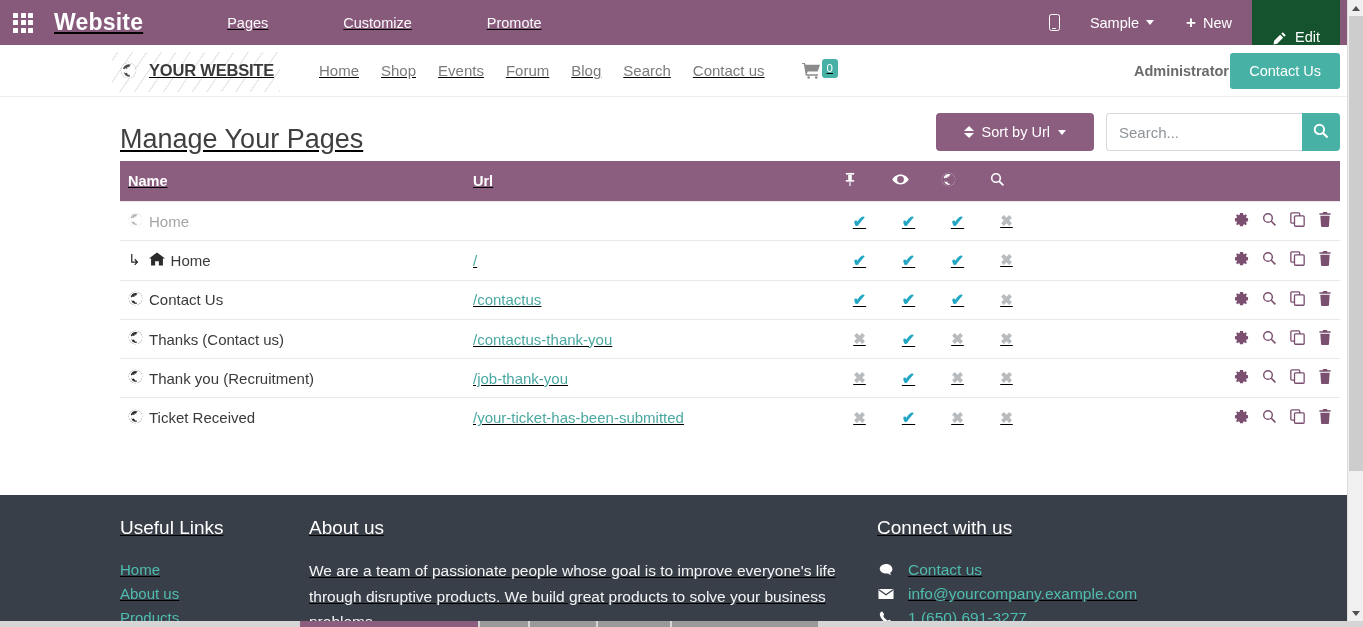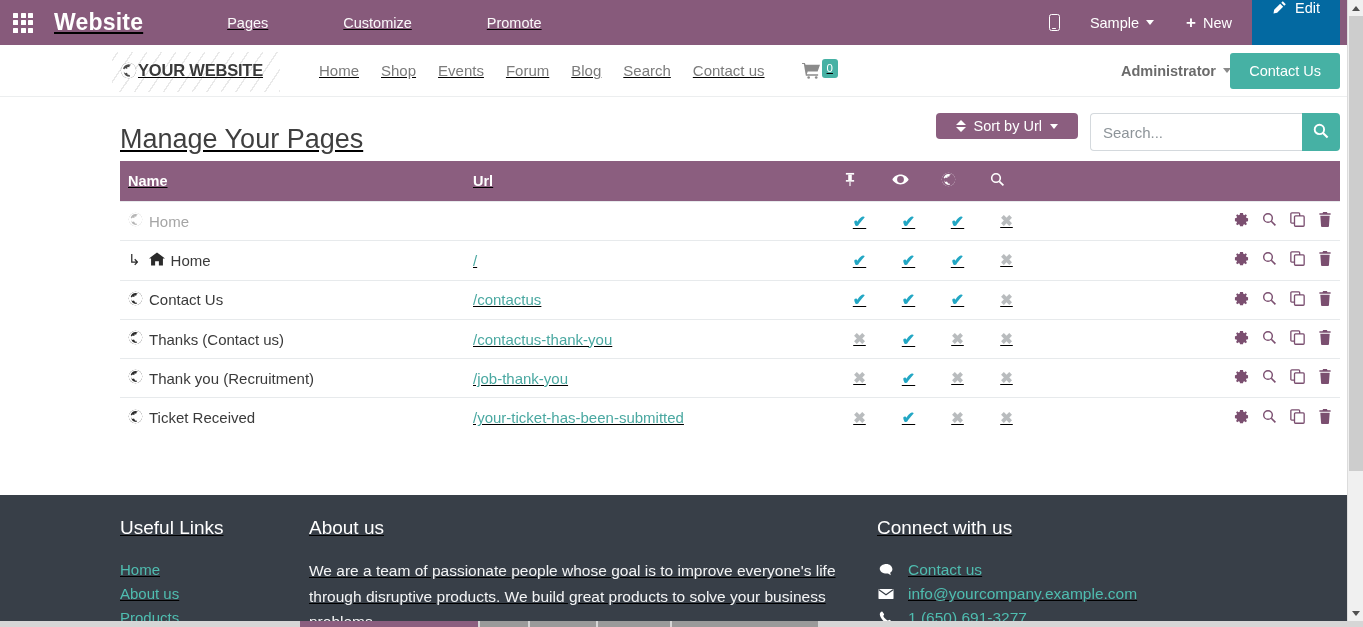--- a/index.html
+++ b/index.html
@@ -30,73 +30,73 @@
   .obar-menu span { cursor: pointer; opacity: .96; margin-left: 48px; }
   .obar-right { position: absolute; right: 23px; top: 0; height: 45px; display: flex; align-items: center; }
   .obar-mobile { padding: 0 14px; cursor: pointer; display: flex; align-items: center; }
   .phone-ico { width: 11px; height: 17px; border: 1.6px solid #fff; border-radius: 2.5px; position: relative; }
   .phone-ico::after { content:""; position:absolute; bottom:1px; left:50%; transform:translateX(-50%); width:4px; height:1.5px; background:#fff; border-radius:1px;}
   .obar-sample { font-size: 14.5px; padding: 0 10px 0 16px; cursor: pointer; display: flex; align-items: center; gap: 7px; }
   .caret-d { width: 0; height: 0; border-left: 4.5px solid transparent; border-right: 4.5px solid transparent; border-top: 5px solid #fff; display: inline-block; }
   .obar-new { font-size: 14.5px; padding: 0 14px 0 22px; cursor: pointer; display: flex; align-items: center; gap: 7px; }
   .plus-ico { font-size: 17px; font-weight: bold; line-height: 1; }
   .obar-edit {
-    background: #0369a1; height: 45px; display: flex; align-items: flex-start; gap: 9px;
+    background: #14532d; height: 45px; display: flex; align-items: flex-end; gap: 9px;
     padding: 0 20px; font-size: 14.5px; cursor: pointer; margin-left: 6px;
   }
   .pencil { display: inline-block; width: 14px; height: 14px; position: relative; }
   .pencil svg { display: block; }
 
   
   .wnav {
     height: 52px; background: #fff; border-bottom: 1px solid #eceeef;
     display: flex; align-items: center; padding: 0 23px 0 120px; position: relative;
   }
-  .logo-wrap { position: relative; display: flex; align-items: center; gap: 1px; width: 170px; }
+  .logo-wrap { position: relative; display: flex; align-items: center; gap: 12px; width: 170px; }
   .logo-hatch {
     position: absolute; left: -8px; top: -9px; width: 168px; height: 40px; pointer-events: none;
     background-image: repeating-linear-gradient(-56deg, rgba(0,0,0,0.085) 0 1.4px, transparent 1.4px 12px);
   }
   .logo-globe { width: 17px; height: 17px; position: relative; z-index: 2; }
   .logo-txt { font-size: 16.5px; font-weight: bold; color: #3a3a3a; letter-spacing: -.2px; position: relative; z-index: 2; }
   .wnav-links { display: flex; align-items: center; gap: 0; margin-left: 18px; }
   .wnav-links a {
     color: #7b7b7b; text-decoration: none; font-size: 15px; padding: 0 11px; cursor: pointer;
   }
   .wnav-cart { margin-left: 26px; display: flex; align-items: flex-start; cursor: pointer; }
   .cart-ico { width: 19px; height: 17px; position: relative; }
   .cart-badge {
     background: #46B1A4; color: #fff; font-size: 11.5px; line-height: 1;
     padding: 3.5px 5px; border-radius: 3px; margin-left: 1px; margin-top: -3px; font-weight: normal;
   }
-  .wnav-right { position: absolute; right: 132px; display: flex; align-items: center; gap: 7px; }
+  .wnav-right { position: absolute; right: 119px; display: flex; align-items: center; gap: 7px; }
   .wnav-admin { font-size: 14.5px; font-weight: bold; color: #6b6b6b; cursor: pointer; }
   .caret-grey { width: 0; height: 0; border-left: 4.5px solid transparent; border-right: 4.5px solid transparent; border-top: 5px solid #8a8a8a; }
   .btn-contact {
     position: absolute; right: 23px;
     background: #46B1A4; color: #fff; font-size: 14.5px; padding: 10px 19px;
     border: none; border-radius: 3px; cursor: pointer; font-family: inherit;
   }
 
   
   .main { padding: 0 23px 0 120px; background: #fff; height: 398px; position: relative; }
   .head-row { display: flex; align-items: center; padding-top: 22px; position: relative; height: 64px; }
   .page-title { font-size: 27px; color: #3f3f3f; font-weight: normal; line-height: 1.1; }
   .head-ctrls { position: absolute; right: 0; top: 16px; display: flex; align-items: stretch; gap: 12px; }
   .btn-sort {
     background: #8B5E7F; color: #fff; border: none; border-radius: 4px;
-    font-size: 14.5px; font-family: inherit; padding: 0 20px; height: 26px;
+    font-size: 14.5px; font-family: inherit; padding: 0 28px; height: 38px;
     display: flex; align-items: center; gap: 8px; cursor: pointer;
   }
   .sort-ico { display: flex; flex-direction: column; align-items: center; gap: 1.5px; }
   .sort-ico i.up { width:0;height:0;border-left:5px solid transparent;border-right:5px solid transparent;border-bottom:5px solid #fff; display:block;}
   .sort-ico i.dn { width:0;height:0;border-left:5px solid transparent;border-right:5px solid transparent;border-top:5px solid #fff; display:block;}
   .search-grp { display: flex; height: 38px; }
   .search-grp input {
-    width: 212px; border: 1px solid #d4d9dd; border-right: none;
+    width: 196px; border: 1px solid #d4d9dd; border-right: none;
     border-radius: 4px 0 0 4px; padding: 0 12px; font-size: 15px; color: #54595e;
     font-family: inherit; outline: none;
   }
   .search-grp input::placeholder { color: #8d9499; }
   .search-grp button {
     width: 38px; background: #46B1A4; border: none; border-radius: 0 4px 4px 0;
     cursor: pointer; display: flex; align-items: center; justify-content: center;
   }
 
   

